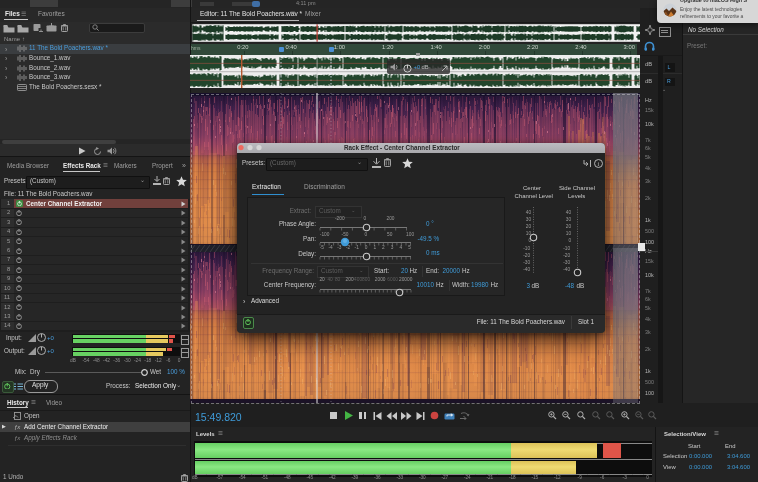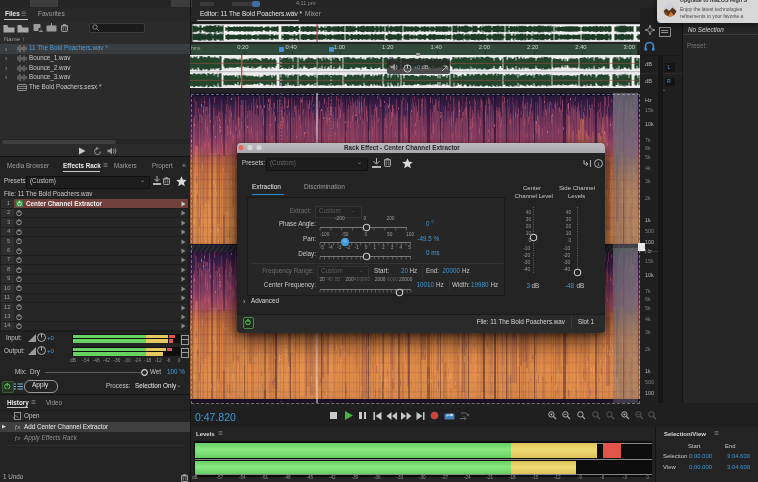--- a/index.html
+++ b/index.html
@@ -2234,21 +2234,21 @@
       <rect width="14" height="14" fill="#ccd1d7"></rect>
       <path d="M0 8.5 L3.5 5.5 L6 8 L9.5 4.5 L14 8.5 L14 14 L0 14 Z" fill="#5a3418"></path>
       <path d="M4.5 14 L8 8.5 L12 14 Z" fill="#cd7d31"></path>
       <path d="M0 11 L3 8.5 L6 14 L0 14 Z" fill="#8a4f20"></path>
     </g>
   </svg>
 <div class="t" style="left:680px;top:-2px;font-size:5.4px;color:#333;font-weight:bold;z-index:10">Upgrade to macOS High S</div>
 <div class="t" style="left:680px;top:7.5px;font-size:4.9px;color:#4a4a4a;z-index:10">Enjoy the latest technologies</div>
 <div class="t" style="left:680px;top:14.5px;font-size:4.9px;color:#4a4a4a;z-index:10">refinements to your favorite a</div>
 <div class="a" style="left:191px;top:403px;width:567px;height:24px;background:#1f1f1f;"></div>
-<div class="t" style="left:195px;top:412px;font-size:10.5px;color:#3f9bd8;">0:47.820</div>
+<div class="t" style="left:195px;top:412px;font-size:10.5px;color:#3f9bd8;">15:49.820</div>
 <div class="a" style="left:330px;top:412px;width:6.5px;height:6.5px;background:#c9c9c9;"></div>
 <svg class="a" style="left:344px;top:411px" width="9" height="9">
     <path d="M1 0 L9 4.5 L1 9 Z" fill="#44b544"></path>
   </svg>
 <div class="a" style="left:359px;top:411.5px;width:2.5px;height:7.5px;background:#c9c9c9;"></div>
 <div class="a" style="left:363.5px;top:411.5px;width:2.5px;height:7.5px;background:#c9c9c9;"></div>
 <svg class="a" style="left:373px;top:411.5px;" width="9" height="8" viewBox="0 0 9 8">
     <rect x="0.5" width="1.5" height="8" fill="#c9c9c9"></rect>
     <path d="M8.5 0 L2.5 4 L8.5 8 Z" fill="#c9c9c9"></path>
   </svg>

